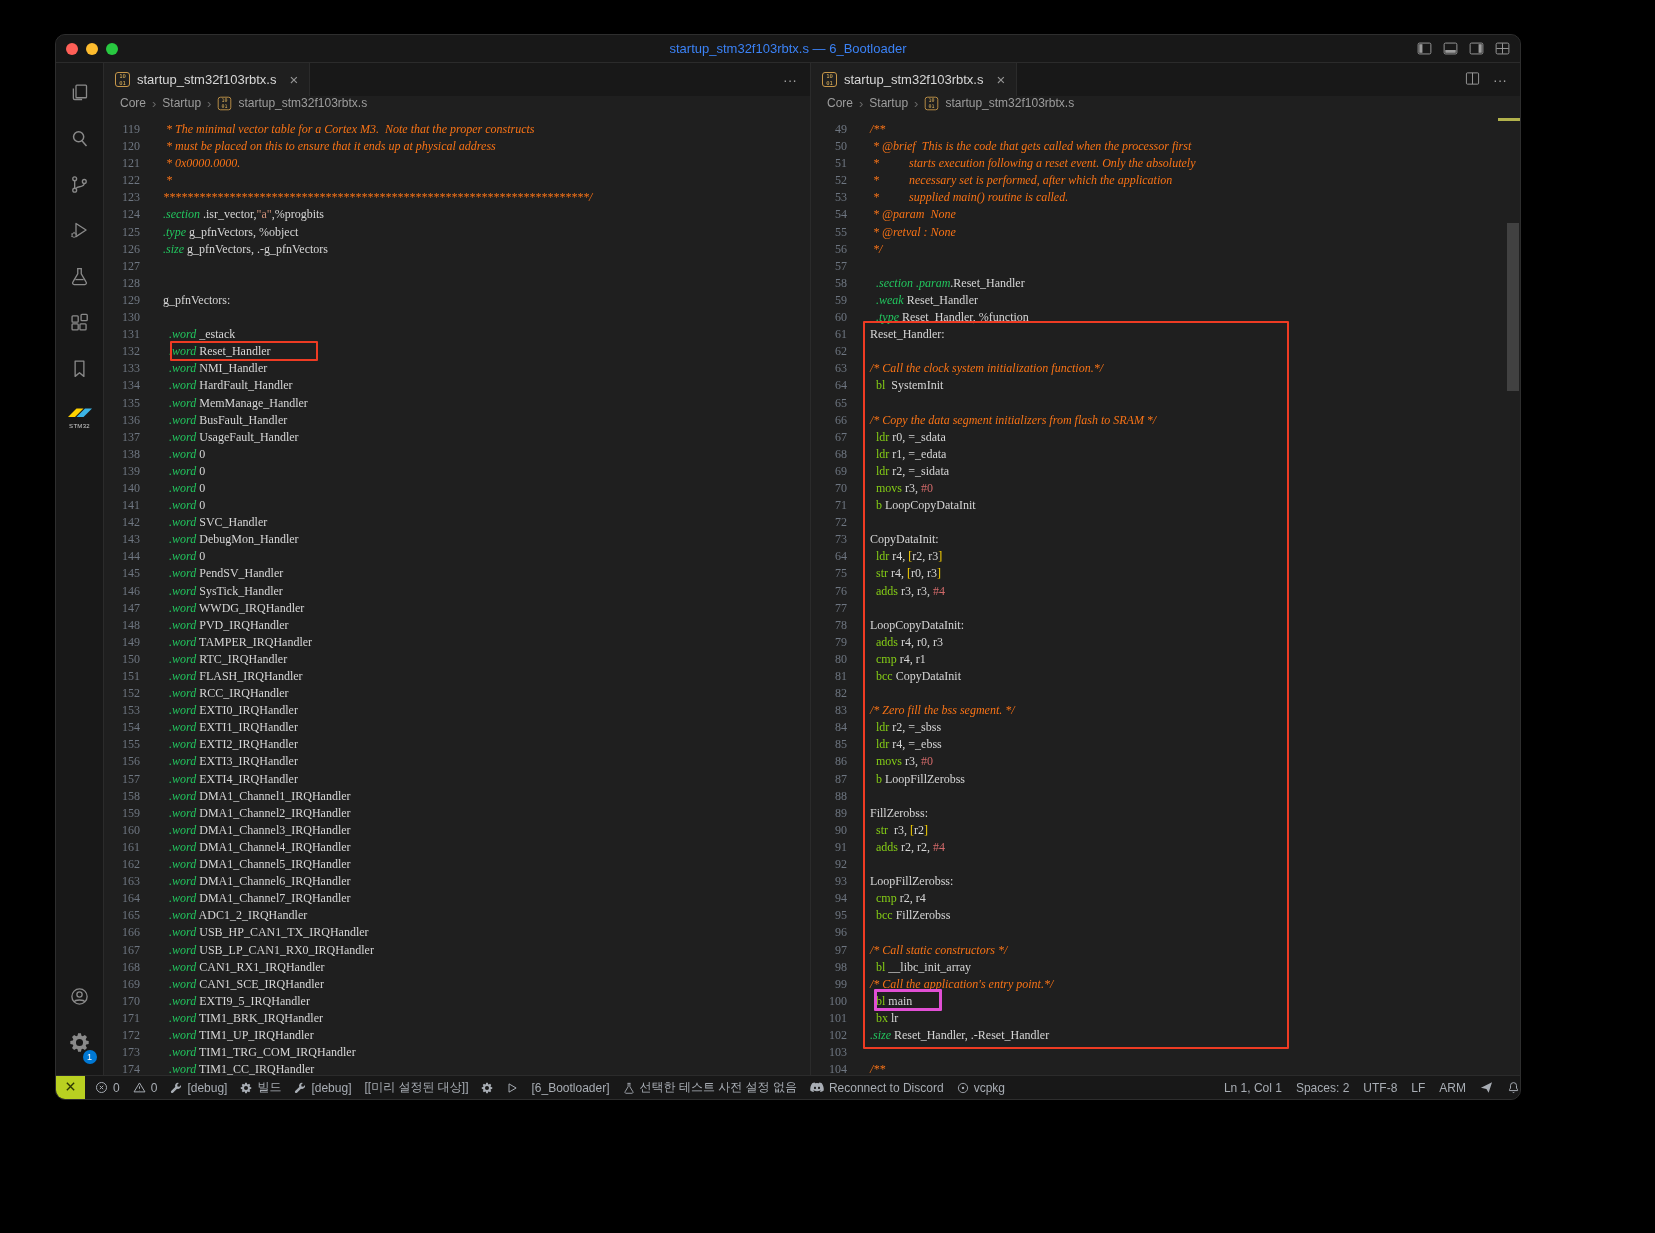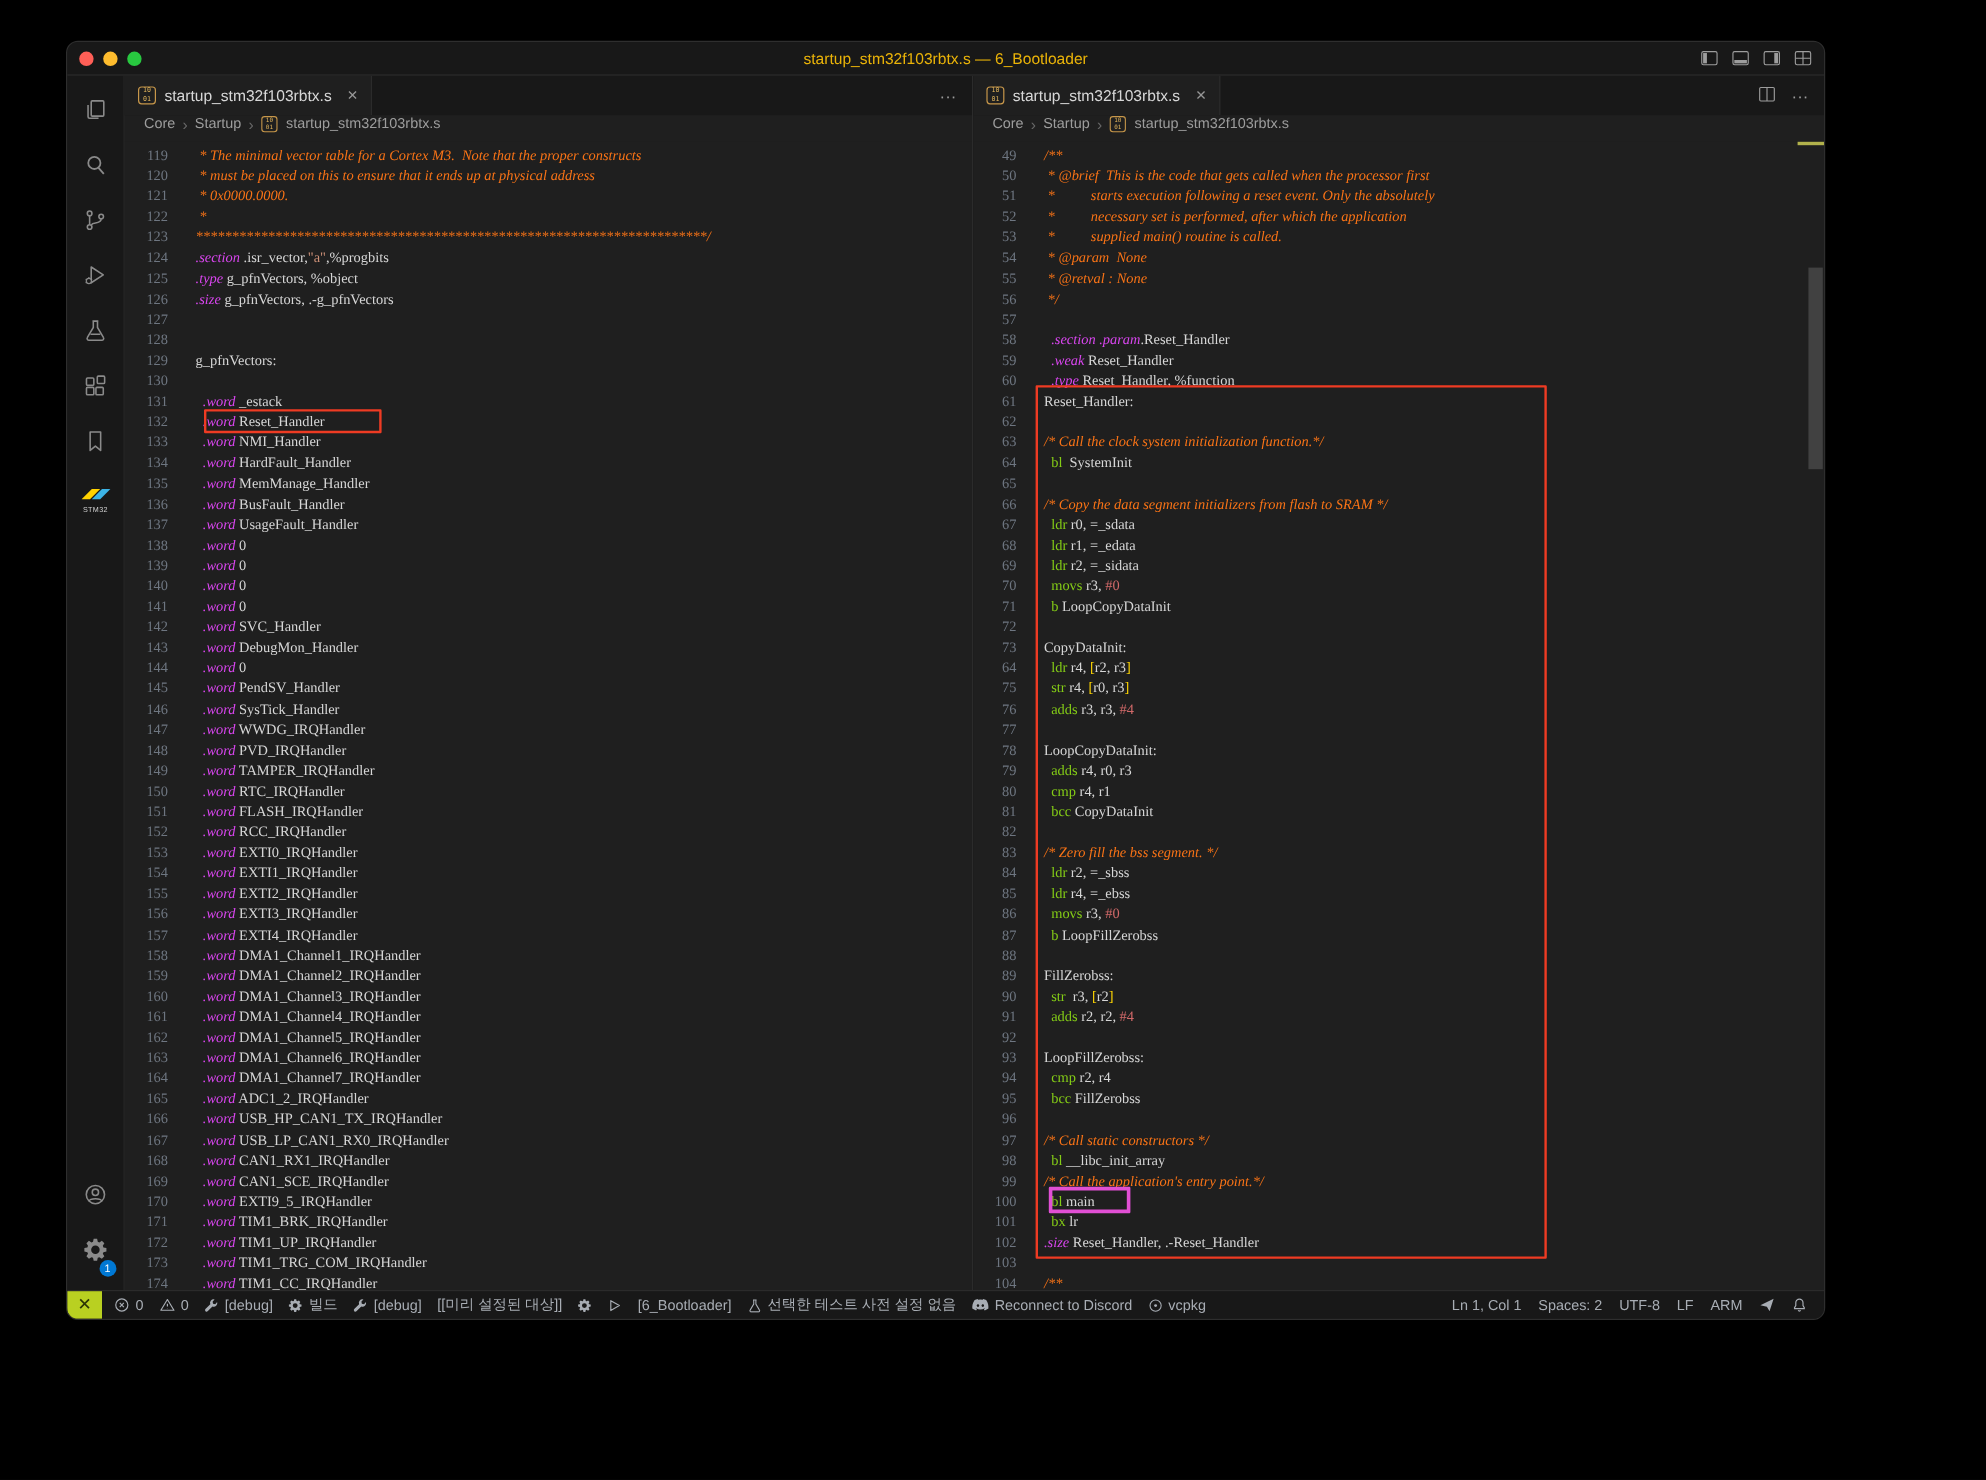--- a/index.html
+++ b/index.html
@@ -3,21 +3,21 @@
 <meta charset="utf-8">
 <style>
 *{margin:0;padding:0;box-sizing:border-box}
 html,body{width:1655px;height:1233px;background:#000;font-family:"Liberation Sans",sans-serif;overflow:hidden}
 body{position:relative}
 .window{position:absolute;left:55px;top:34px;width:1466px;height:1066px;background:#1f1f1f;border-radius:10px;overflow:hidden;display:flex;flex-direction:column;border:1px solid #2e2e2e}
 
 .titlebar{height:28px;background:#181818;border-bottom:1px solid #2b2b2b;display:flex;align-items:center;position:relative;flex:0 0 auto}
 .traffic{display:flex;gap:8px;padding-left:10px;z-index:2}
 .tl{width:12px;height:12px;border-radius:50%}
-.title{position:absolute;left:0;right:0;text-align:center;font-size:13px;color:#eab308}
+.title{position:absolute;left:0;right:0;text-align:center;font-size:13px;color:#3b82f6}
 .tb-icons{position:absolute;right:10px;display:flex;gap:11px;color:#9d9d9d;z-index:2}
 .tb-icons span{display:flex;align-items:center}
 
 .main{flex:1;display:flex;min-height:0}
 .activitybar{width:48px;background:#181818;border-right:1px solid #2b2b2b;display:flex;flex-direction:column;align-items:center;padding-top:8px;flex:0 0 auto}
 .ab-item{width:48px;height:46px;display:flex;flex-direction:column;align-items:center;justify-content:center;color:#8a8a8a;position:relative}
 .ab-item .stm-label{font-size:6px;color:#cfcfcf;margin-top:1px;letter-spacing:.3px}
 .ab-bottom{margin-top:auto;padding-bottom:8px;display:flex;flex-direction:column;align-items:center}
 .badge{position:absolute;right:7px;bottom:3px;min-width:14px;height:14px;border-radius:50%;background:#0078d4;color:#fff;font-size:9px;display:flex;align-items:center;justify-content:center}
 
@@ -33,35 +33,35 @@
 .bin-icon i{font-style:normal;display:block}
 .breadcrumbs{height:22px;display:flex;align-items:flex-start;padding-left:16px;font-size:12px;color:#9d9d9d;gap:6px;flex:0 0 auto;background:#1f1f1f}
 .crumb-sep{color:#686868;font-size:13px}
 .crumb{cursor:default}
 
 .editor{flex:1;position:relative;overflow:hidden;font-family:Liberation Serif, serif;font-size:12px;padding-top:3px;background:#1f1f1f}
 .code-line{height:17.1px;line-height:17.1px;display:flex;white-space:pre}
 .ln{width:36px;text-align:right;color:#6e7681;flex:0 0 auto}
 .code{margin-left:23px}
 .tk-c{color:#f97316;font-style:italic}
-.tk-d{color:#d946ef;font-style:italic}
+.tk-d{color:#22c55e;font-style:italic}
 .tk-i{color:#84cc16}
 .tk-n{color:#d16969}
 .tk-s{color:#ce9178}
 .tk-br{color:#ffd602}
 .tk-p{color:#d6d6d6}
 .anno{position:absolute;border:2.5px solid #f00;pointer-events:none;z-index:5;border-radius:1px}
 .anno.mag{border-width:3px}
 .vscroll{position:absolute;right:1px;width:12px;background:rgba(121,121,121,.38);z-index:4}
 .ruler-mark{position:absolute;z-index:4}
 
 .statusbar{height:24px;background:#181818;border-top:1px solid #2b2b2b;display:flex;align-items:center;font-size:12px;color:#a8adb4;flex:0 0 auto}
 .remote{width:29px;height:100%;background:#b9d021;color:#2c3605;display:flex;align-items:center;justify-content:center;flex:0 0 auto}
 .sb-left{display:flex;align-items:center;gap:13px;padding-left:10px;min-width:0;overflow:hidden}
-.sb-right{margin-left:auto;display:flex;align-items:center;gap:14px;padding-right:14px;flex:0 0 auto}
+.sb-right{margin-left:auto;display:flex;align-items:center;gap:14px;flex:0 0 auto}
 .sb-item{display:flex;align-items:center;gap:5px;white-space:nowrap;cursor:default}
 .sb-item svg{display:block}
 svg{flex:0 0 auto}
 </style>
 </head>
 <body>
 
 <div class="window">
 
   <div class="titlebar">

